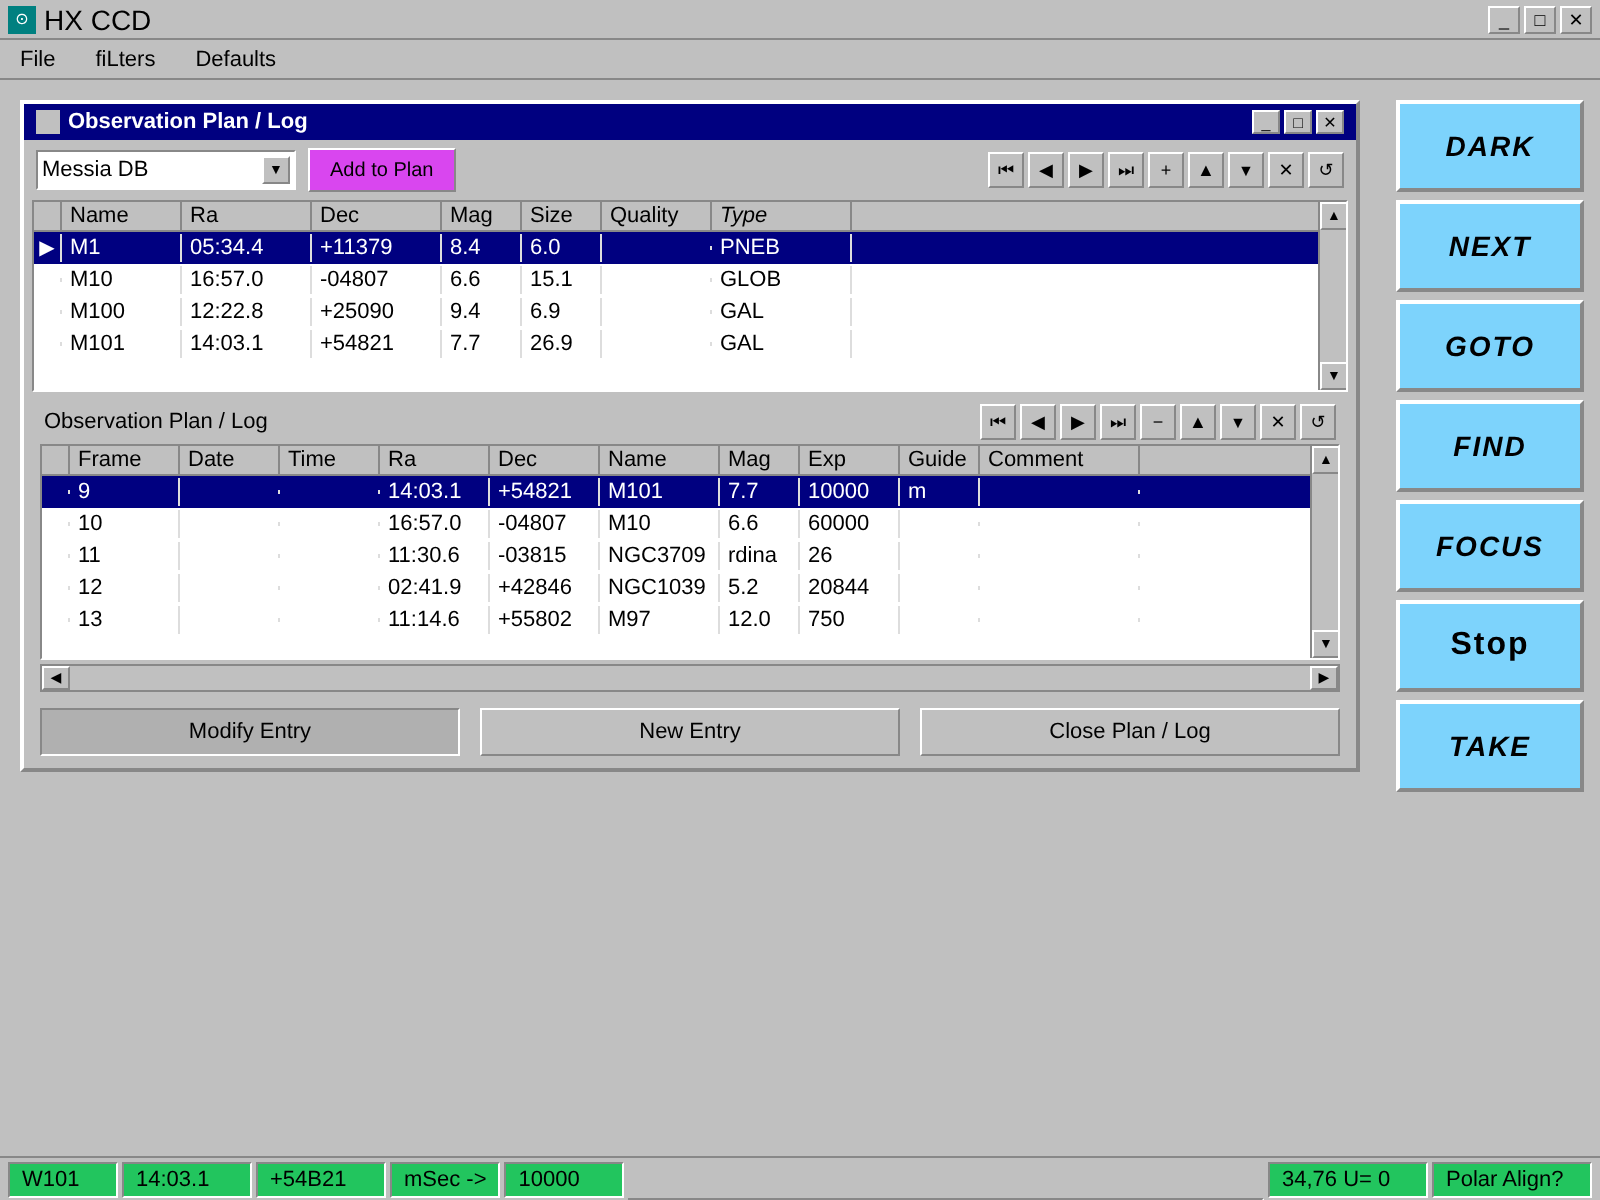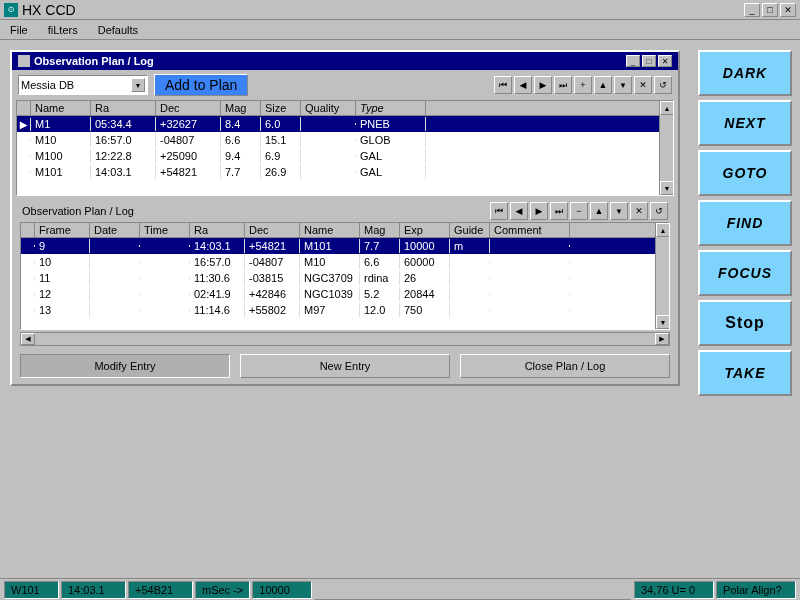--- a/index.html
+++ b/index.html
@@ -189,24 +189,24 @@
       border-color: #fff #888 #888 #fff;
       display: flex;
       align-items: center;
       justify-content: center;
       font-size: 7px;
     }
 
     .add-btn {
       height: 22px;
       padding: 0 10px;
-      background: #3b82f6;
-      border: 1px solid;
-      border-color: #fff #888 #888 #fff;
-      font-size: 14px;
+      background: #d946ef;
+      border: 1px solid;
+      border-color: #fff #888 #888 #fff;
+      font-size: 10px;
       cursor: pointer;
     }
 
     
     .nav-btns {
       display: flex;
       gap: 2px;
       margin-left: auto;
     }
     .nav-btn {
@@ -326,21 +326,21 @@
       display: flex;
       align-items: center;
       gap: 2px;
       padding: 2px 4px;
     }
     .status-item {
       height: 18px;
       padding: 0 6px;
       border: 1px solid;
       border-color: #888 #fff #fff #888;
-      background: #0f766e;
+      background: #22c55e;
       font-size: 11px;
       display: flex;
       align-items: center;
     }
 
     
     .bottom-btns {
       display: flex;
       padding: 6px 8px;
       gap: 10px;
@@ -447,21 +447,21 @@
               <div class="th" style="width:40px;">Mag</div>
               <div class="th" style="width:40px;">Size</div>
               <div class="th" style="width:55px;">Quality</div>
               <div class="th" style="width:70px;font-style:italic;">Type</div>
             </div>
             <div class="table-body" id="catalog-body">
             <div class="table-row selected">
     <div class="td row-indicator" style="width:14px;min-width:14px;">▶</div>
     <div class="td" style="width:60px;">M1</div>
     <div class="td" style="width:65px;">05:34.4</div>
-    <div class="td" style="width:65px;">+32627</div>
+    <div class="td" style="width:65px;">+11379</div>
     <div class="td" style="width:40px;">8.4</div>
     <div class="td" style="width:40px;">6.0</div>
     <div class="td" style="width:55px;"></div>
     <div class="td" style="width:70px;">PNEB</div>
   </div>
                 <div class="table-row">
     <div class="td row-indicator" style="width:14px;min-width:14px;"></div>
     <div class="td" style="width:60px;">M10</div>
     <div class="td" style="width:65px;">16:57.0</div>
     <div class="td" style="width:65px;">-04807</div>

